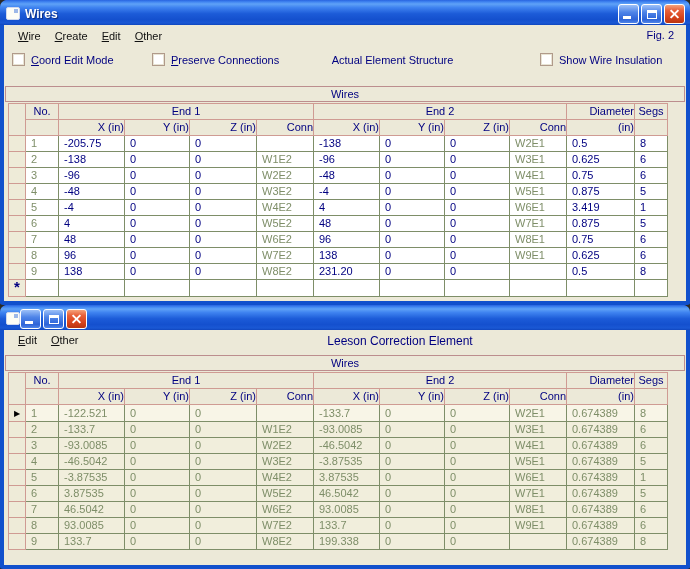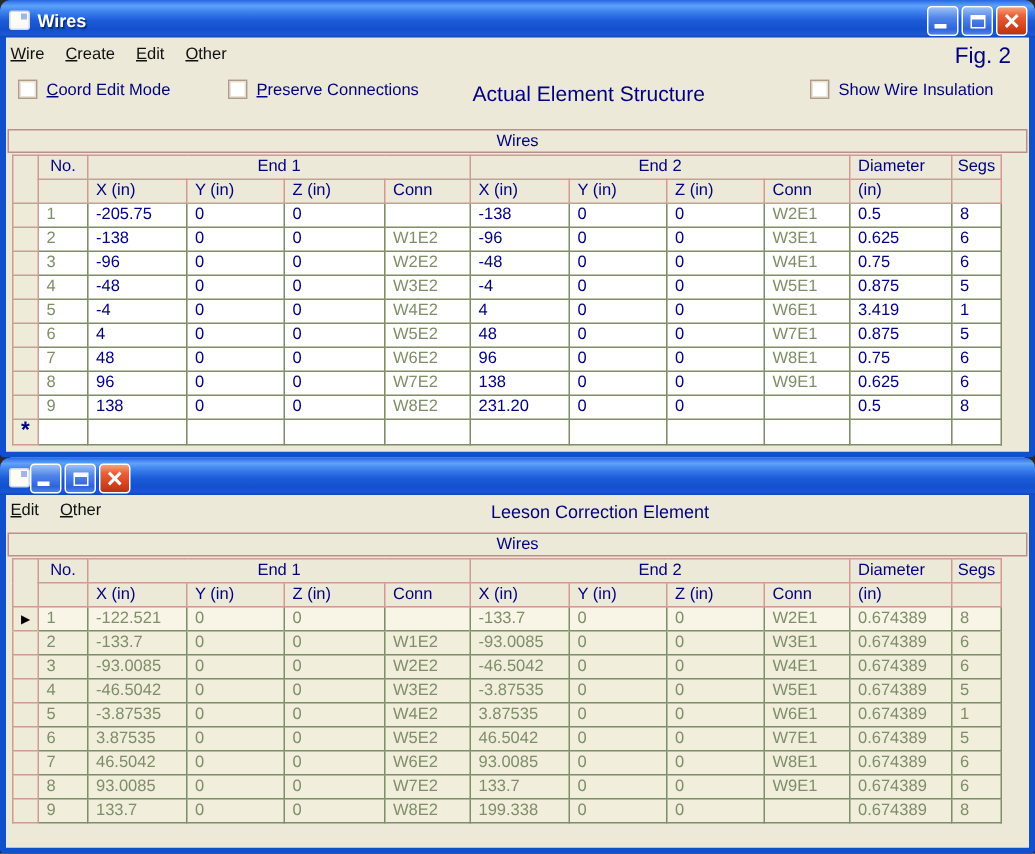--- a/index.html
+++ b/index.html
@@ -23,44 +23,44 @@
   .tbtn { width:21px; height:20px; border:1px solid #fff; border-radius:3px; position:relative;
     background:linear-gradient(180deg,#9CC0F8 0%,#4E84E8 40%,#2E64D8 80%,#4E84E8 100%); }
   .tbtn.close { background:linear-gradient(180deg,#F5A27A 0%,#E8603A 30%,#D6431C 70%,#B83410 100%); }
   .glyph-min { position:absolute; left:4px; bottom:4px; width:8px; height:3px; background:#fff; }
   .glyph-max { position:absolute; left:5px; top:5px; width:10px; height:9px;
     border:1px solid #fff; border-top:3px solid #fff; }
   .glyph-x1,.glyph-x2 { position:absolute; left:4px; top:8px; width:11px; height:2px; background:#fff; }
   .glyph-x1 { transform:rotate(45deg); } .glyph-x2 { transform:rotate(-45deg); }
 
   .menubar { position:relative; height:22px; display:flex; align-items:center;
-    padding:0 3px; gap:14px; font-size:11px; color:#101010; }
+    padding:0 14px; gap:14px; font-size:11px; color:#101010; }
   #win2 .menubar { height:20px; }
   .menu-item { display:inline-block; cursor:default; }
   .u1st::first-letter { text-decoration:underline; }
-  .fig-label { position:absolute; right:12px; top:4px; color:#000080; font-size:15px; }
-  .center-label { position:absolute; top:4px; text-align:center; color:#000080; font-size:14px; }
+  .fig-label { position:absolute; right:12px; top:4px; color:#000080; font-size:11px; }
+  .center-label { position:absolute; top:4px; text-align:center; color:#000080; font-size:11px; }
   #win1 .center-label { left:95px; right:0; top:0; }
   #win2 .center-label { left:110px; right:0; font-size:12px; }
 
   .checkrow { position:relative; height:28px; }
   .chk { position:absolute; top:6px; display:flex; align-items:center; gap:6px; }
   .chk .box { width:13px; height:13px; background:#fff; border:1px solid #b09a8a;
     box-shadow:inset 0 0 0 1px #e8e4d4; }
   .chk .lbl { color:#000080; font-size:11px; display:inline-block; white-space:nowrap; }
 
   .caption { margin:11px 1px 0 1px; height:16px; line-height:15px; text-align:center;
     color:#000080; font-size:11px; border:1px solid #BC8E8E; }
   #win2 .caption { margin-top:5px; }
 
   table.grid { border-collapse:collapse; table-layout:fixed; width:659px; margin:1px 0 0 4px;
     font-size:11px; }
   .grid th { height:16px; line-height:15px; font-weight:normal; color:#000080;
     background:#ECE9D8; border:1px solid #CF9B93; text-align:center; overflow:hidden; white-space:nowrap; }
-  .grid th.lft { text-align:left; padding-left:5px; }
+  .grid th.lft { text-align:right; padding-left:5px; }
   .grid td { height:16px; line-height:15px; padding:0 2px 0 5px; border:1px solid #7E8E68;
     color:#000080; background:#fff; overflow:hidden; white-space:nowrap; }
   .grid td.sel { background:#EEEBD8; border:1px solid #CF9B93; text-align:center; padding:0; }
   .grid td.dim { color:#7E8E68; }
   #win2 .grid td { background:#F1EEDC; }
   #win2 .grid td.sel { background:#EEEBD8; }
   #win2 tr.selected td { border-top:1px dotted #22225e; border-bottom:1px dotted #22225e;
     background:#F8F5E7; }
   #win2 tr.selected td.sel { background:#EEEBD8; }
   .arrow { color:#000; font-size:8px; }

